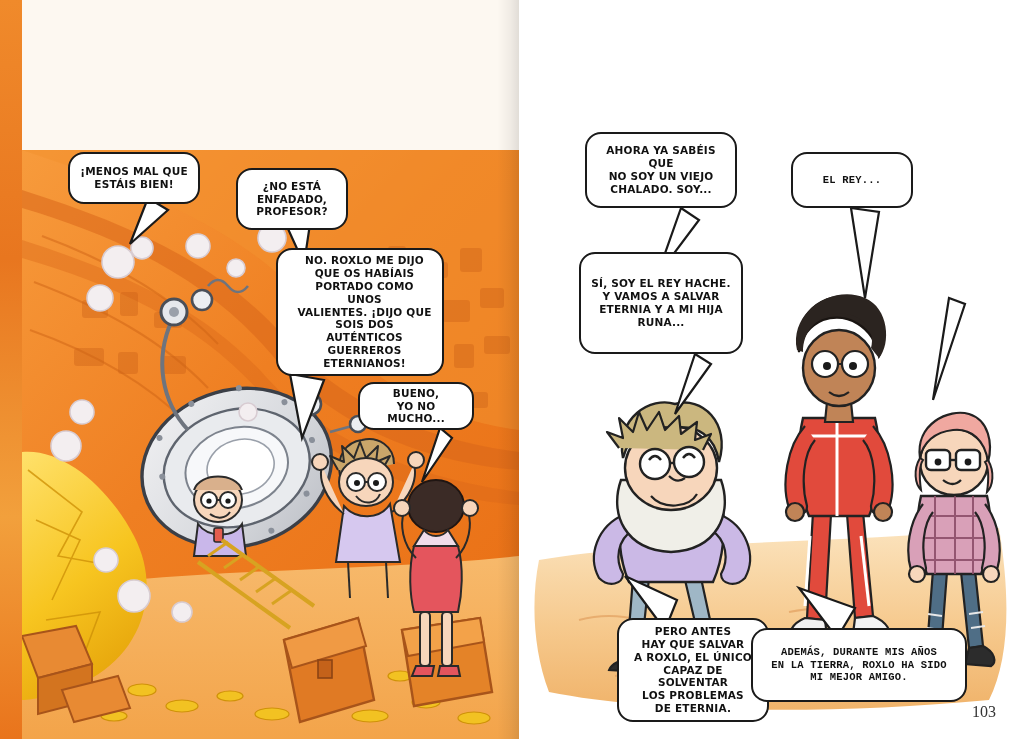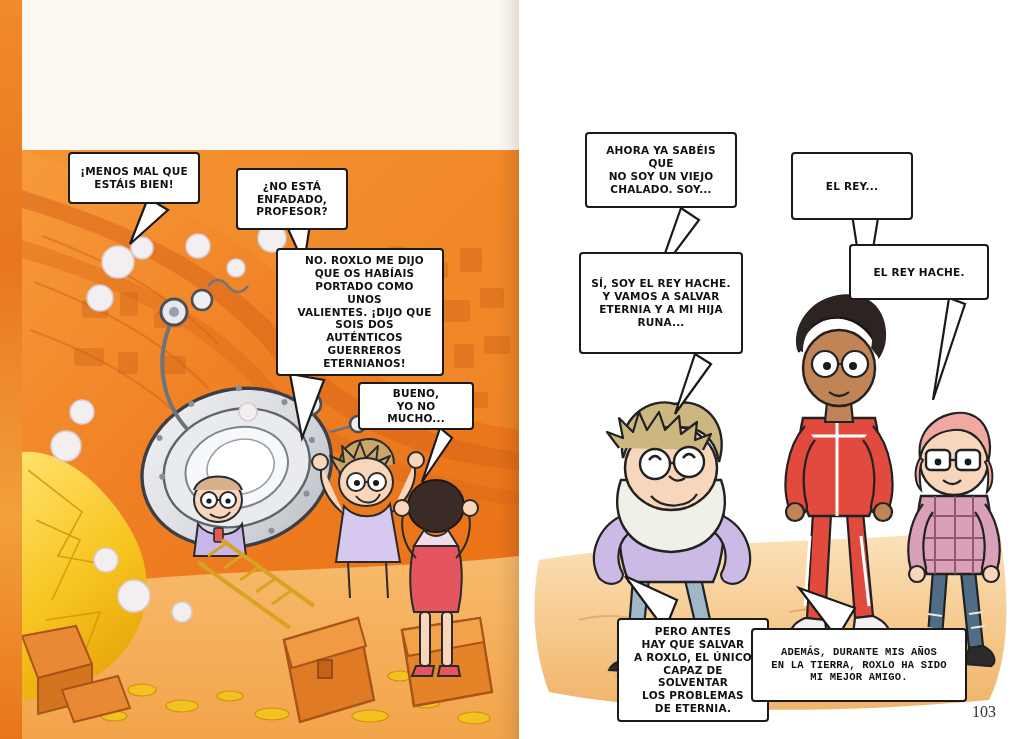--- a/index.html
+++ b/index.html
@@ -71,21 +71,21 @@
     position: absolute;
     left: 0; top: 0;
     width: 505px; height: 739px;
   }
 
   
   .balloon {
     position: absolute;
     background: #ffffff;
     border: 2.2px solid #1a1a1a;
-    border-radius: 4px;
+    border-radius: 16px;
     box-sizing: border-box;
     padding: 8px 10px;
     font-family: "DejaVu Sans", sans-serif;
     font-weight: bold;
     font-size: 10.5px;
     line-height: 1.22;
     letter-spacing: 0.2px;
     color: #111;
     text-align: center;
     display: flex;
@@ -522,31 +522,28 @@
     </svg>
     <svg class="tail" style="left:272px; top:572px; width:70px; height:72px;" viewBox="0 0 70 72">
       <path d="M46 66 L8 16 L64 36 Z" fill="#fff" stroke="#1a1a1a" stroke-width="2.2"></path>
     </svg>
 
     <div class="balloon" style="left:66px; top:132px; width:152px; height:76px;">
       <span class="txt">AHORA YA SABÉIS QUE
 NO SOY UN VIEJO
 CHALADO. SOY...</span>
     </div>
-    <div class="balloon" style="left:272px; top:152px; width:122px; height:68px;">
+    <div class="balloon" style="left:272px; top:152px; width:122px; height:56px;font-family:Liberation Mono, monospace;">
       <span class="txt">EL REY...</span>
     </div>
     <div class="balloon" style="left:60px; top:252px; width:164px; height:102px;">
       <span class="txt">SÍ, SOY EL REY HACHE.
 Y VAMOS A SALVAR
 ETERNIA Y A MI HIJA
 RUNA...</span>
-    </div>
-    <div class="balloon" style="left:330px; top:244px; width:140px; height:56px;">
-      <span class="txt">EL REY HACHE.</span>
     </div>
     <div class="balloon" style="left:58px; top:618px; width:152px; height:104px;margin-left:40px;">
       <span class="txt">PERO ANTES
 HAY QUE SALVAR
 A ROXLO, EL ÚNICO
 CAPAZ DE SOLVENTAR
 LOS PROBLEMAS
 DE ETERNIA.</span>
     </div>
     <div class="balloon" style="left:232px; top:628px; width:216px; height:74px;font-family:Liberation Mono, monospace;">

